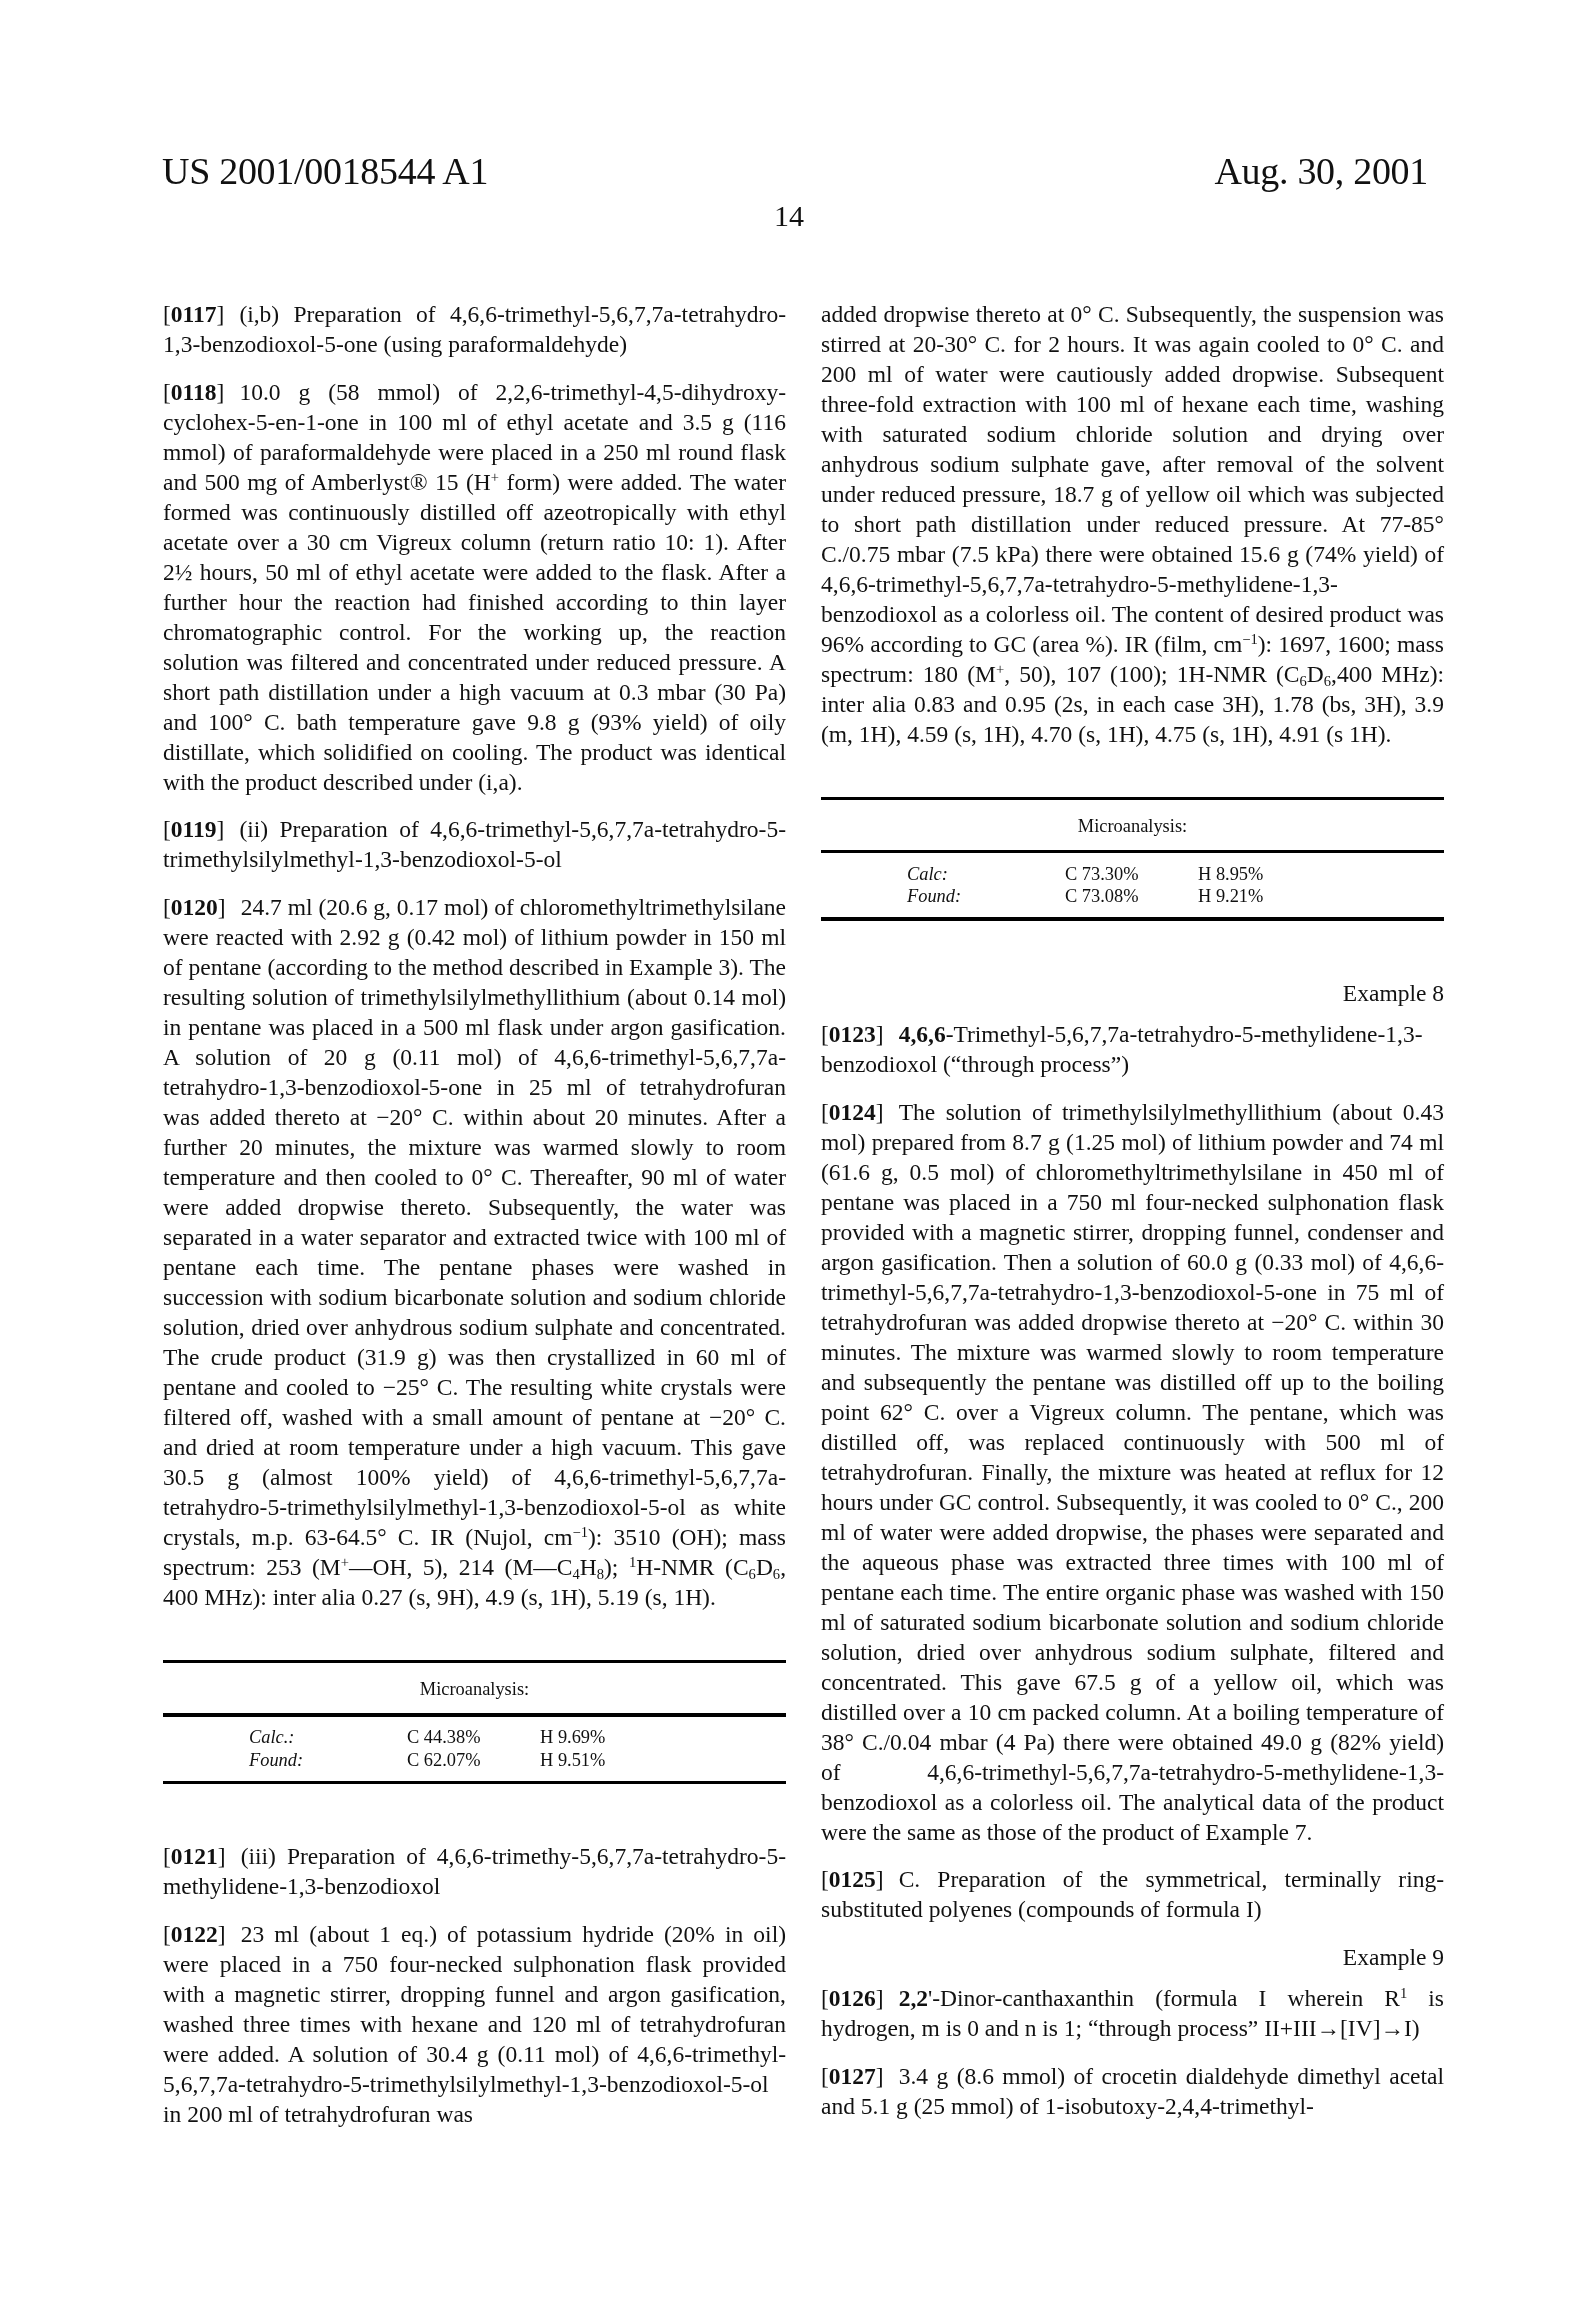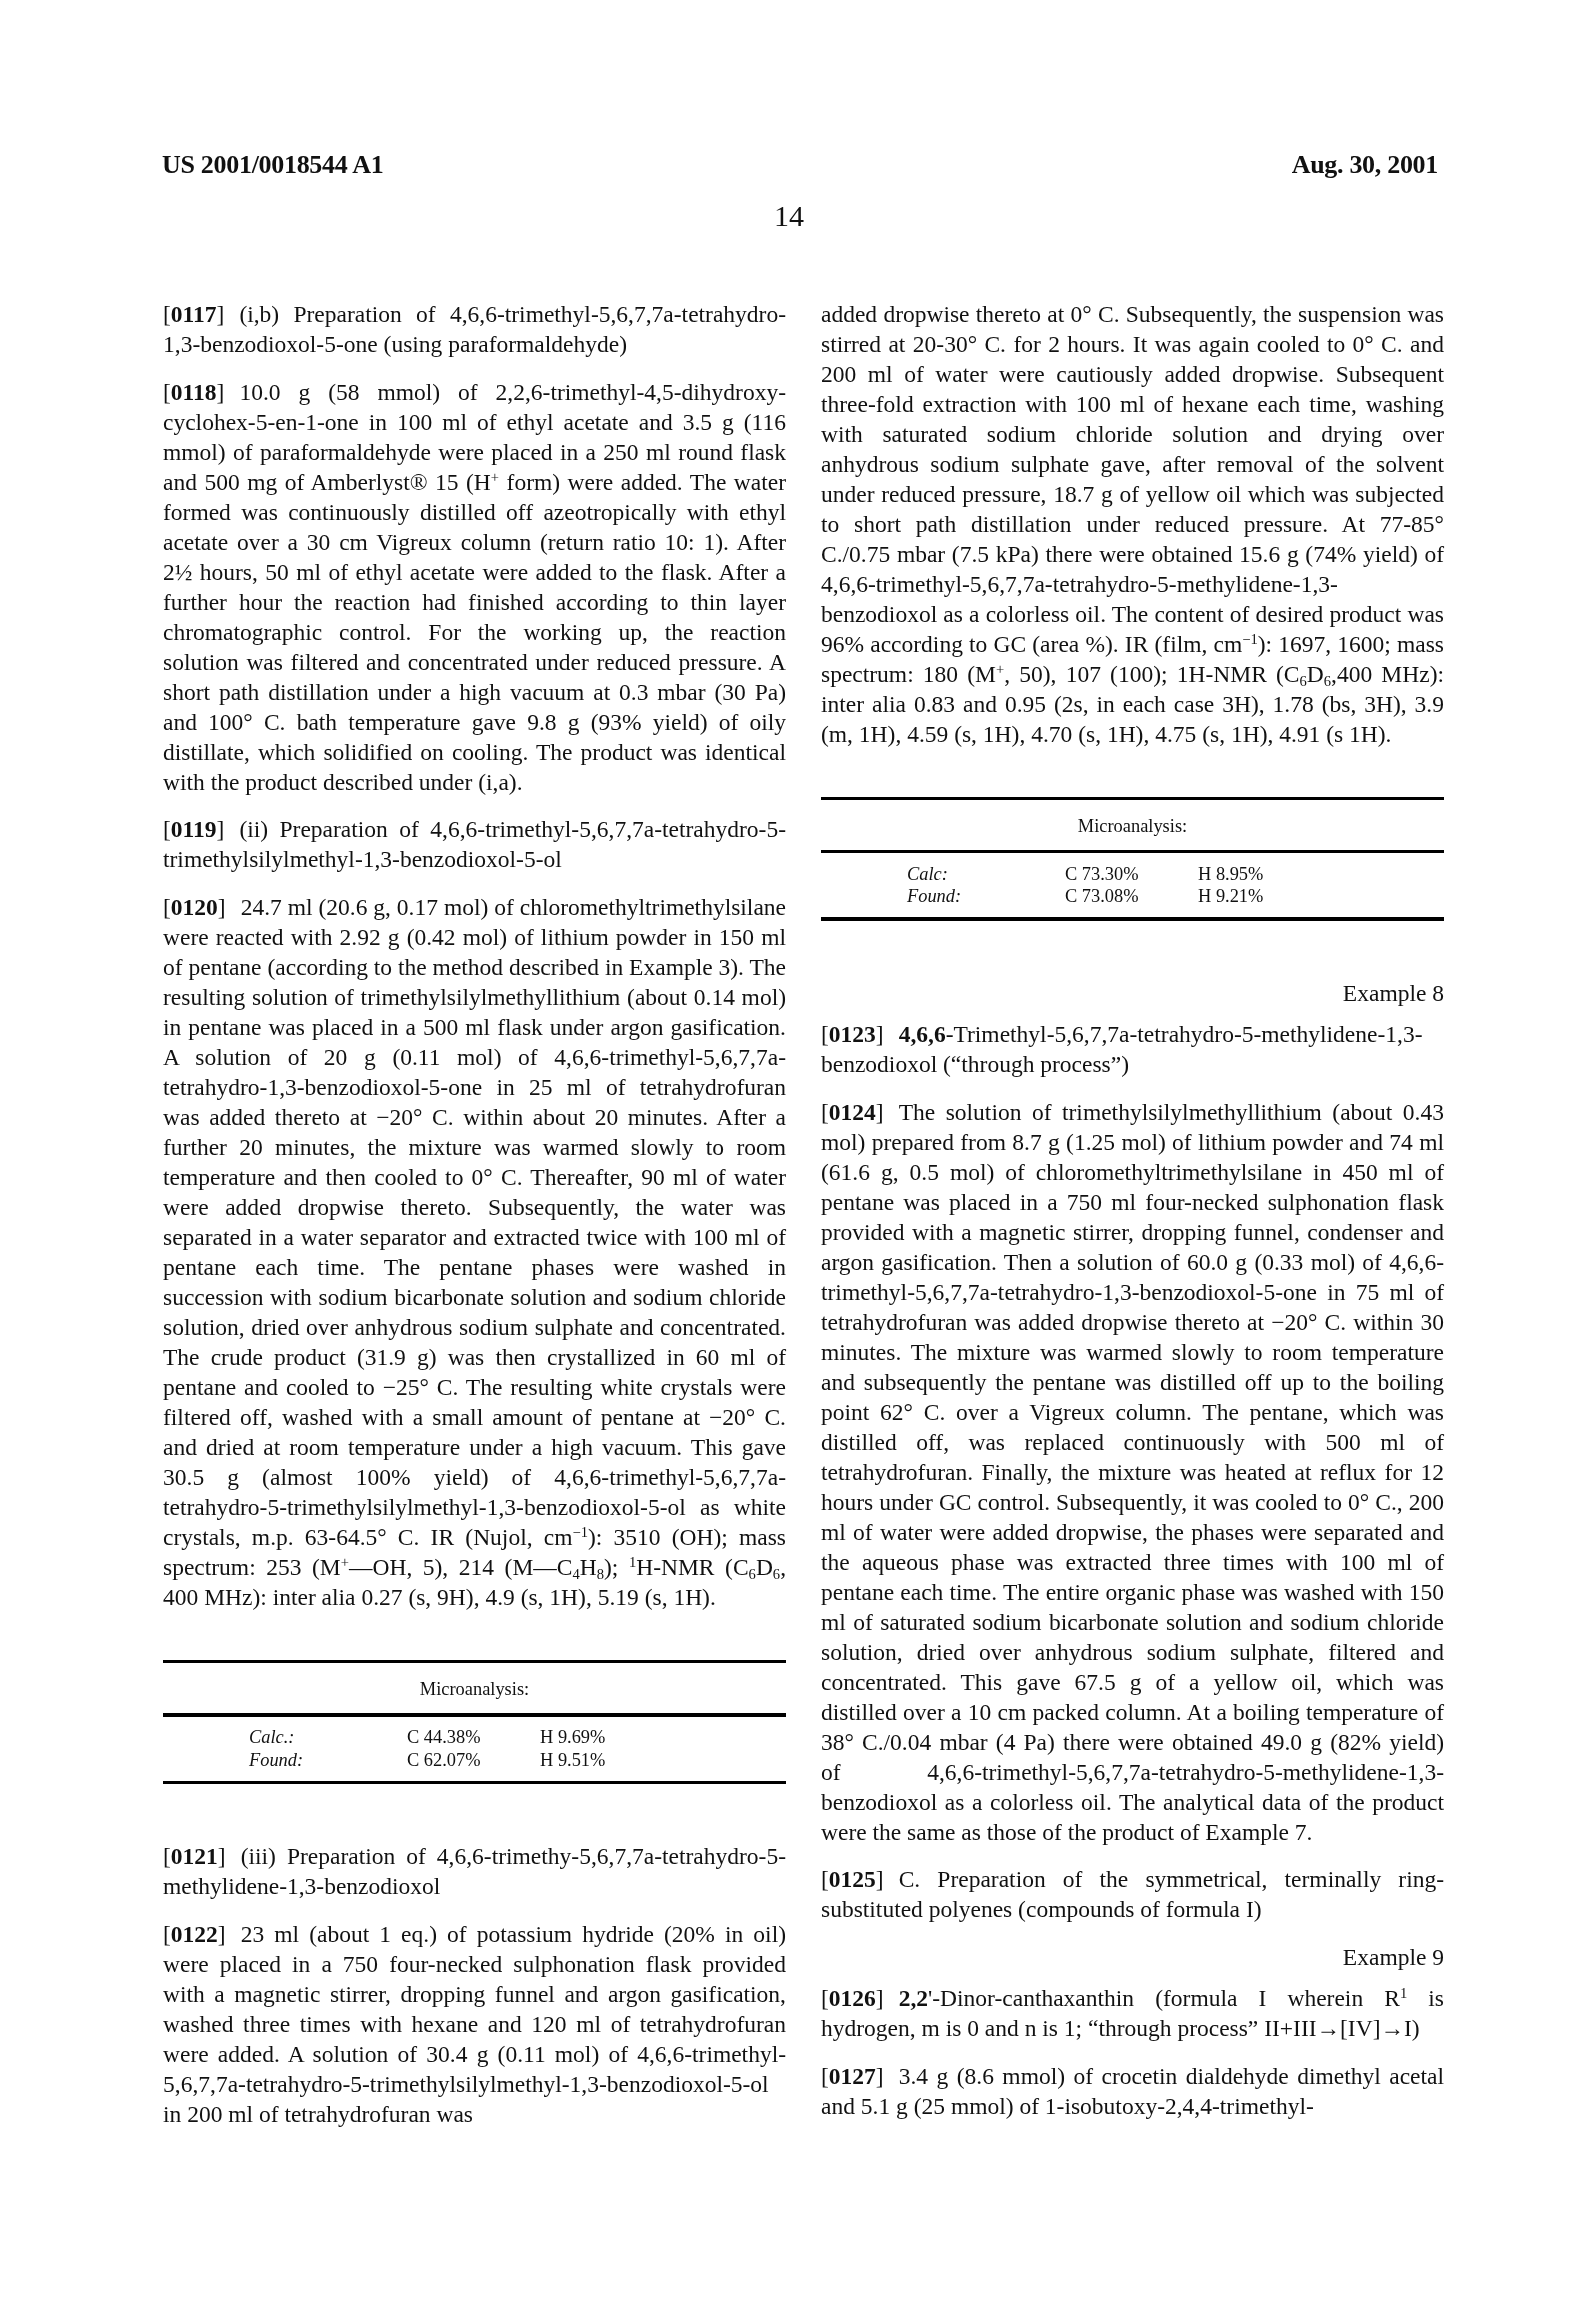--- a/index.html
+++ b/index.html
@@ -1,22 +1,22 @@
 <!DOCTYPE html>
 <html style="font-size:11px"><head>
 <meta charset="utf-8">
 <style>
   html, body { margin: 0; padding: 0; background: #ffffff; }
   body {
     width: 1578px; height: 2319px; position: relative; overflow: hidden;
     font-family: "Liberation Serif", "DejaVu Serif", serif; color: #111;
   }
-  .hdr { position: absolute; font-size: 26px; line-height: 1; top: 152px; letter-spacing: -0.3px; font-weight: bold; }
+  .hdr { position: absolute; font-size: 38px; line-height: 1; top: 152px; letter-spacing: -0.3px; }
   .hdr-left { left: 162px; }
-  .hdr-right { right: 140px; }
+  .hdr-right { right: 150px; }
   .pageno { position: absolute; top: 199px; left: 0; width: 1578px; text-align: center; font-size: 30px; }
   .col { position: absolute; top: 299px; width: 623px; font-size: 23.5px; line-height: 30px; text-align: justify; }
   .col-left { left: 163px; }
   .col-right { left: 821px; }
   .para { margin: 0 0 17.7px 0; hyphens: manual; }
   .pn { font-weight: bold; }
   .tag { margin-right: 15px; }
   sup, sub { font-size: 0.62em; line-height: 0; }
   sup { vertical-align: 0.55em; }
   sub { vertical-align: -0.25em; }

